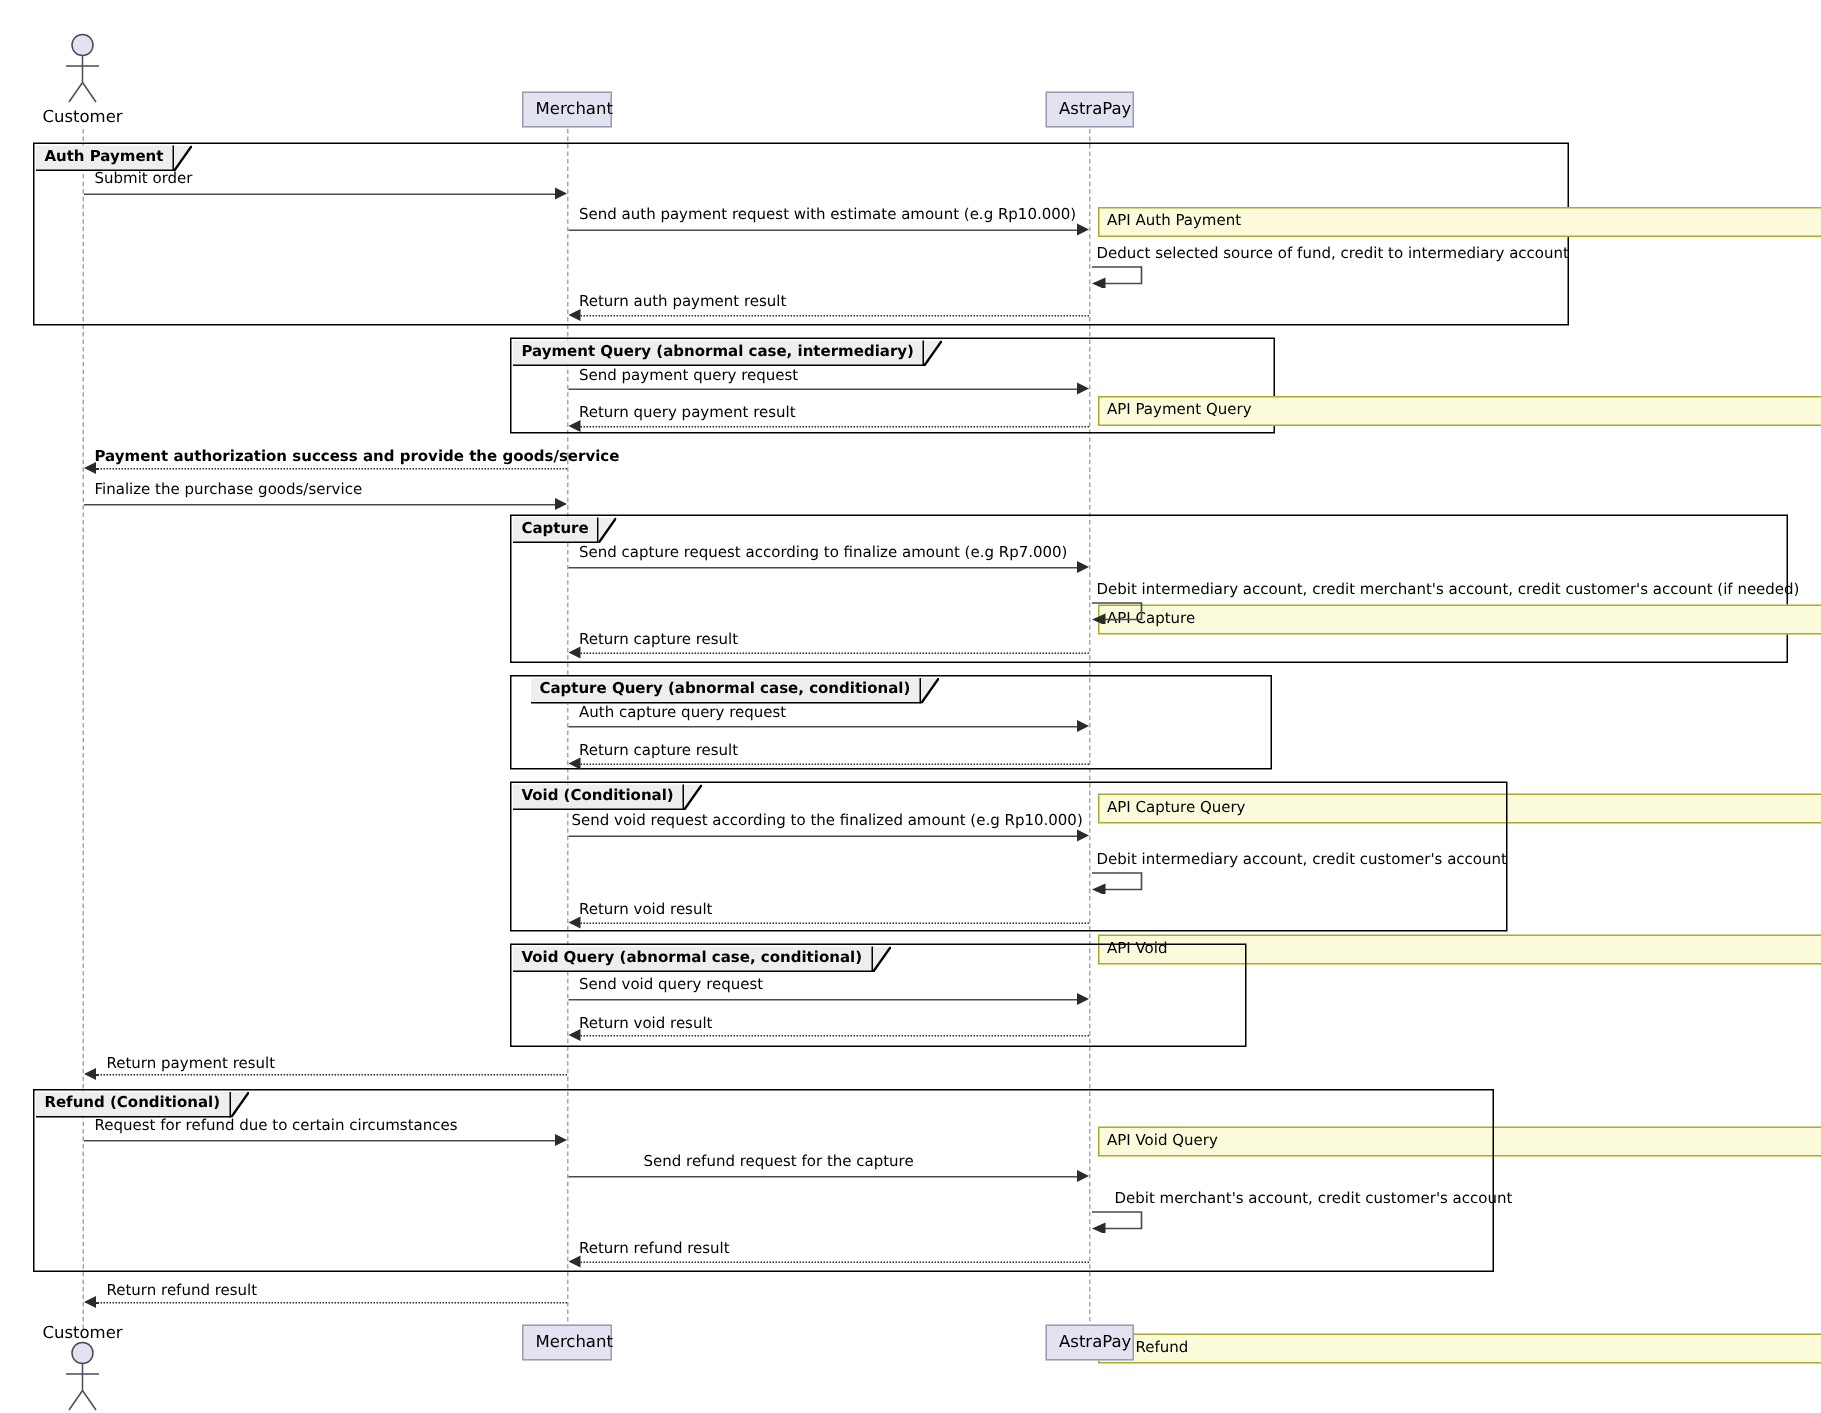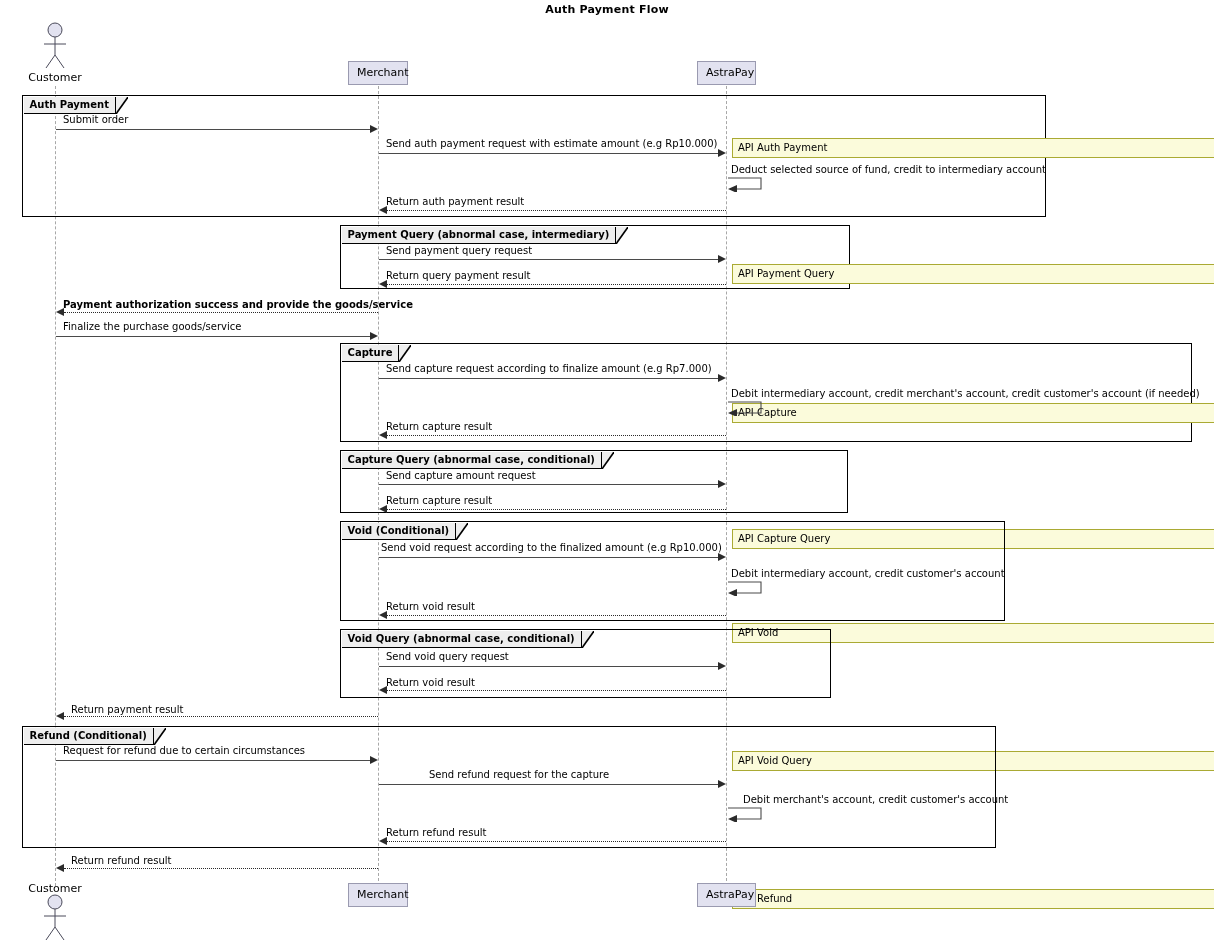--- a/index.html
+++ b/index.html
@@ -114,21 +114,20 @@
     box-sizing: border-box;
     color: #000;
     position: relative;
   }
 </style>
 </head>
 <body>
 
 <div id="diagram">
 
-  <div class="abs diagram-title">Auth Payment Flow</div>
 
   <div class="abs lifeline" style="left:55px; top:86px; height:800px;"></div>
   <div class="abs lifeline" style="left:378px; top:86px; height:800px;"></div>
   <div class="abs lifeline" style="left:726px; top:86px; height:800px;"></div>
 
   <div class="abs" style="left:34px; top:22px; width:42px; height:48px;">
     <svg class="actor-svg" width="42" height="48" viewBox="0 0 42 48">
       <circle cx="21" cy="8" r="7" fill="#E2E2F0" stroke="#4a4a5a" stroke-width="1"></circle>
       <line x1="21" y1="15" x2="21" y2="33" stroke="#4a4a5a" stroke-width="1"></line>
       <line x1="10" y1="22" x2="32" y2="22" stroke="#4a4a5a" stroke-width="1"></line>
@@ -228,31 +227,31 @@
       <path d="M1,2 L34,2 L34,13 L8,13" fill="none" stroke="#4a4a4a" stroke-width="1.1"></path>
       <path d="M1,13 L10,9 L10,17 Z" fill="#2b2b2b"></path>
     </svg>
   </div>
 
   <div class="abs msg-label" style="left:386px; top:421px;">Return capture result</div>
   <div class="abs msg-line msg-dotted" style="left:387px; top:435px; width:339px;"></div>
   <div class="abs arrowhead arrow-left" style="left:379px; top:431px;"></div>
 
   <div class="abs frame" style="left:340px; top:450px; width:508px; height:63px;"></div>
-  <div class="abs frame-label-wrap" style="left:341.6px; top:451.6px;">
+  <div class="abs frame-label-wrap" style="left:341.6px; top:451.6px;padding-left:12px;">
     <div class="frame-label">Capture Query (abnormal case, conditional)</div>
     <div class="frame-corner">
       <svg width="12" height="17" viewBox="0 0 12 17">
           <path d="M0,0 L12,0 L0,17 Z" fill="#EEEEEE"></path>
           <path d="M12,0 L0,17" stroke="#000" stroke-width="1.6" fill="none"></path>
         </svg>
     </div>
   </div>
 
-  <div class="abs msg-label" style="left:386px; top:470px;">Send capture amount request</div>
+  <div class="abs msg-label" style="left:386px; top:470px;">Auth capture query request</div>
   <div class="abs msg-line msg-solid" style="left:379px; top:484px; width:339px;"></div>
   <div class="abs arrowhead arrow-right" style="left:718px; top:480px;"></div>
 
   <div class="abs note" style="left:732px; top:469px;">API Capture Query</div>
 
   <div class="abs msg-label" style="left:386px; top:495px;">Return capture result</div>
   <div class="abs msg-line msg-dotted" style="left:387px; top:509px; width:339px;"></div>
   <div class="abs arrowhead arrow-left" style="left:379px; top:505px;"></div>
 
   <div class="abs frame" style="left:340px; top:521px; width:665px; height:100px;"></div>

